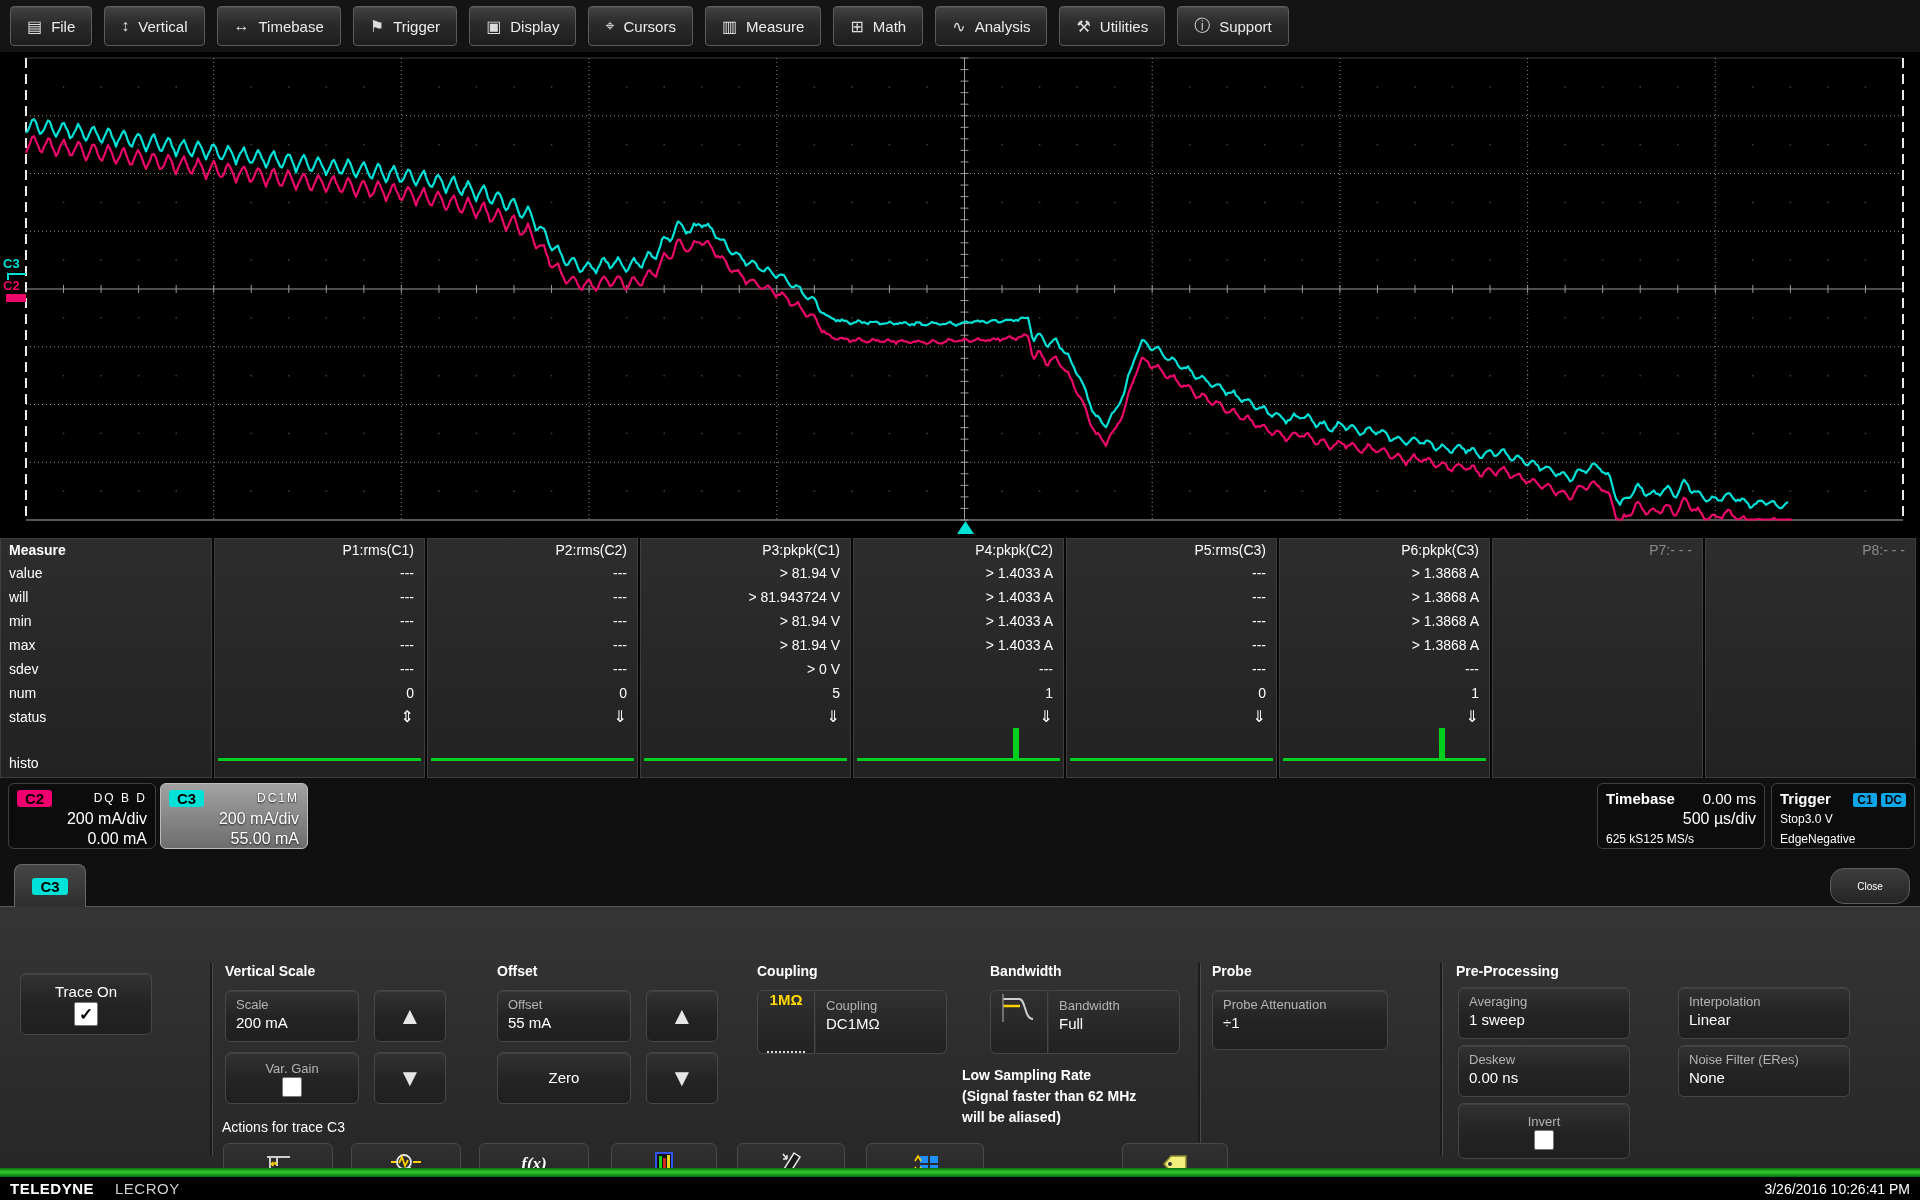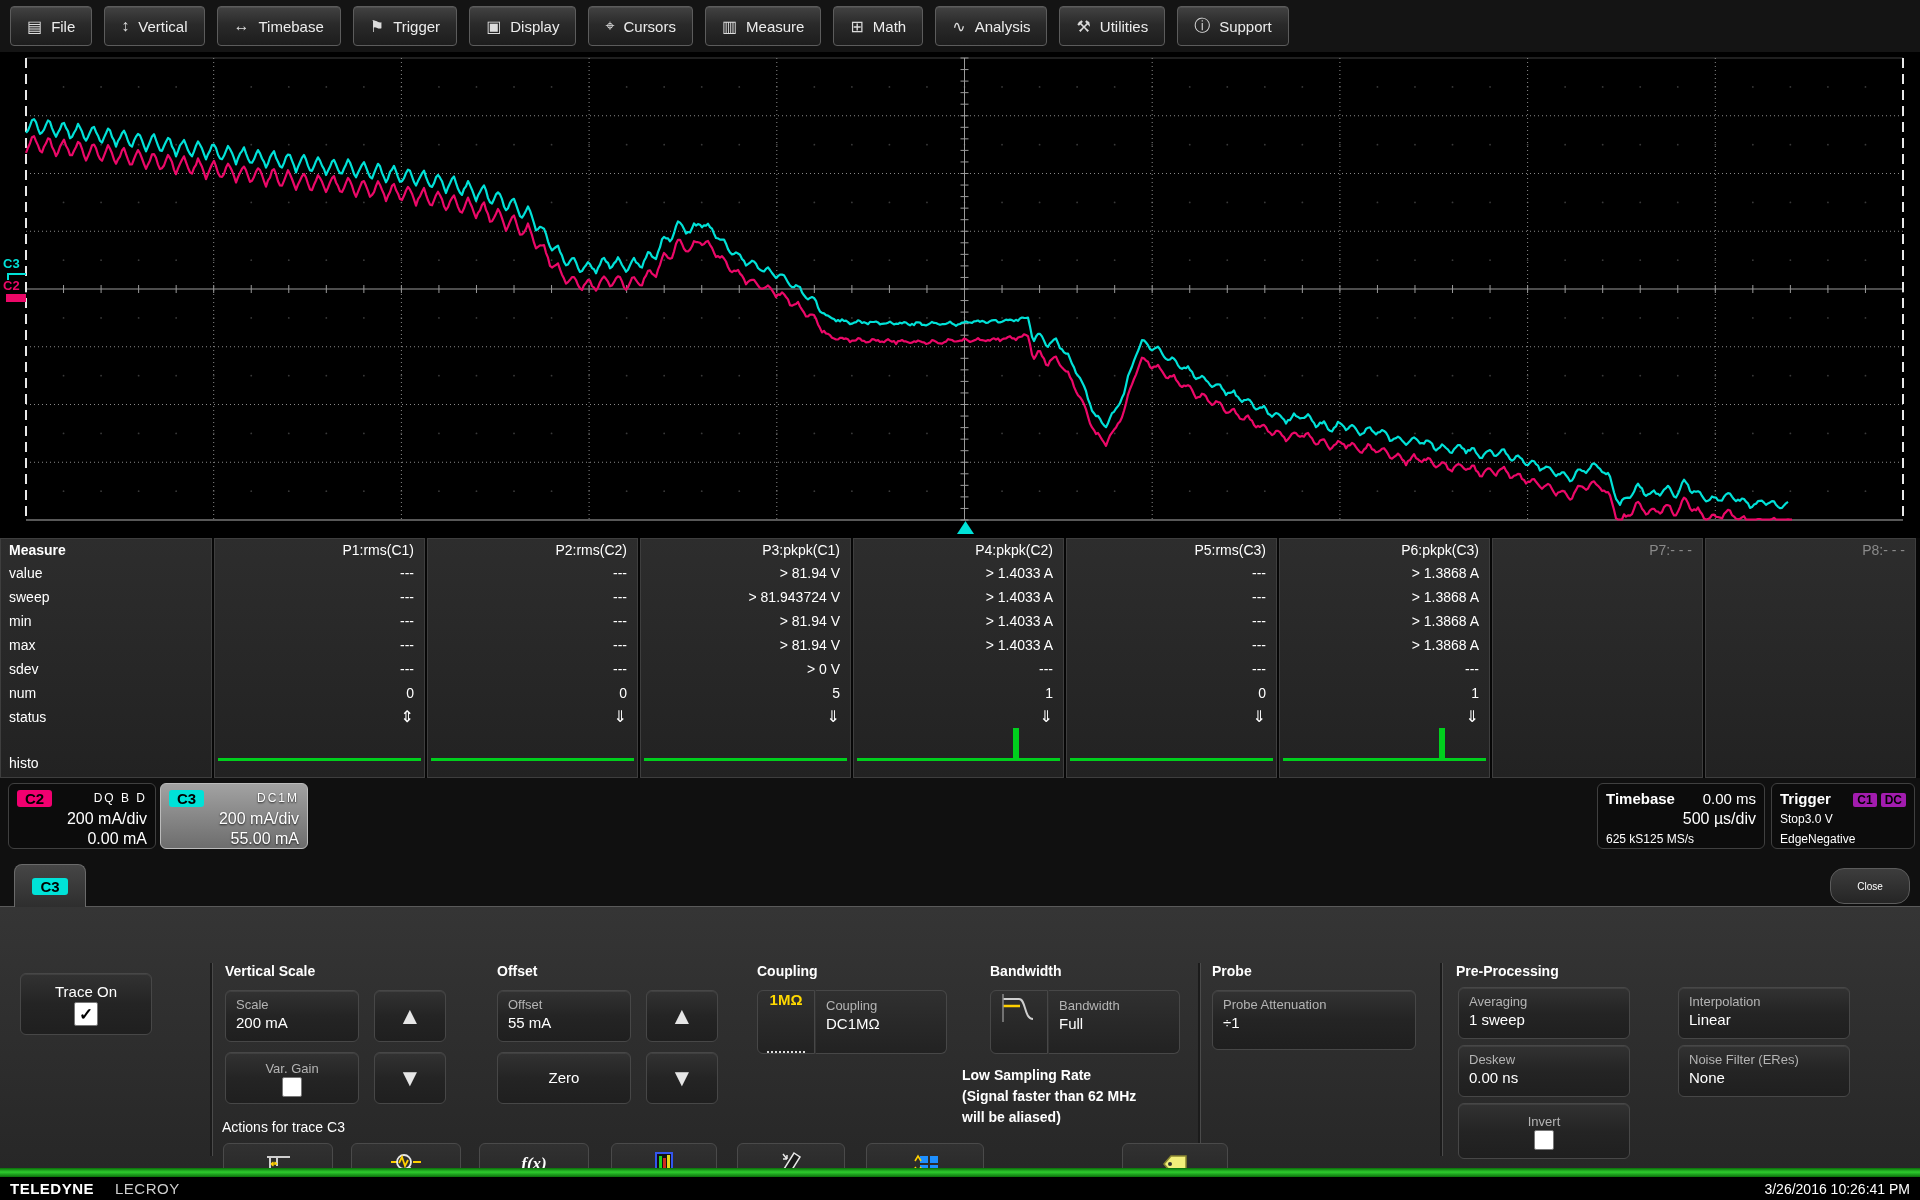--- a/index.html
+++ b/index.html
@@ -35,21 +35,21 @@
     padding:3px 8px;font-size:15px}
   .darkbox{background:#0c0c0c;border:1px solid #404040}
   .litebox{background:linear-gradient(#a2a2a2,#6d6d6d);border:1px solid #bbb;
     text-shadow:0 1px 2px rgba(0,0,0,.8)}
   .r1{display:flex;justify-content:space-between;align-items:center;height:22px}
   .r2,.r3{text-align:right;line-height:20px;font-size:16px}
   .r3flex,.r2flex{display:flex;justify-content:flex-start;line-height:20px;font-size:12px}
   .chip{display:inline-block;padding:0 8px;border-radius:3px;font-weight:bold;color:#000;font-size:15px}
   .badges{font-size:12px;letter-spacing:2px}
   .bold{font-weight:bold}
-  .wchip{background:#a21caf;color:#000;font-weight:bold;font-size:12px;padding:0 4px;border-radius:2px;margin-left:4px}
+  .wchip{background:#0ea5e9;color:#000;font-weight:bold;font-size:12px;padding:0 4px;border-radius:2px;margin-left:4px}
   
   #dialog{position:absolute;top:862px;left:0;width:1920px;height:306px;background:#101010}
   #dialog-body{position:absolute;top:44px;left:0;right:0;bottom:0;
     background:linear-gradient(#353535,#272727);border-top:1px solid #5a5a5a}
   #dlg-tab{position:absolute;top:2px;left:14px;width:70px;height:42px;
     background:linear-gradient(#464646,#2e2e2e);border:1px solid #6a6a6a;border-bottom:none;
     border-radius:8px 8px 0 0;display:flex;align-items:center;justify-content:center;z-index:2}
   #close-btn{position:absolute;top:6px;right:10px;width:78px;height:34px;
     background:linear-gradient(#3d3d3d,#252525);border:1px solid #5c5c5c;border-radius:14px;
     color:#fff;font-size:10px;display:flex;align-items:center;justify-content:center;z-index:2}
@@ -650,21 +650,21 @@
       <text x="3" y="238" fill="#ec0868" font-size="13" font-weight="bold" font-family="Liberation Sans, sans-serif">C2</text>
       <rect x="6" y="242" width="20" height="8" fill="#ec0868"></rect>
       <polygon points="957,482 974,482 965.5,469" fill="#00e2d8"></polygon>
     </svg>
 </div>
 
 <div id="measure-table">
     <div class="mcol labelcol">
       <div class="mcell hdr">Measure</div>
       <div class="mcell">value</div>
-      <div class="mcell">sweep</div>
+      <div class="mcell">will</div>
       <div class="mcell">min</div>
       <div class="mcell">max</div>
       <div class="mcell">sdev</div>
       <div class="mcell">num</div>
       <div class="mcell">status</div>
       <div class="histolabel">histo</div>
     </div>
     <div class="mcol">
       <div class="mcell hdr">P1:rms(C1)</div>
       <div class="mcell">---</div>
@@ -877,21 +877,21 @@
     </div>
     <div class="warn">
       <div>Low Sampling Rate</div>
       <div>(Signal faster than 62 MHz</div>
       <div>will be aliased)</div>
     </div>
 
     <div class="vdiv" style="left:1198px"></div>
 
     <div class="slab" style="left:1212px;top:56px">Probe</div>
-    <div class="btn" style="left:1212px;top:83px;width:204px;height:60px">
+    <div class="btn" style="left:1212px;top:83px;width:176px;height:60px">
       <div class="lbl">Probe Attenuation</div>
       <div class="val">÷1</div>
     </div>
 
     <div class="vdiv" style="left:1440px"></div>
 
     <div class="slab" style="left:1456px;top:56px">Pre-Processing</div>
     <div class="btn" style="left:1458px;top:80px;width:172px;height:52px">
       <div class="lbl">Averaging</div>
       <div class="val">1 sweep</div>

